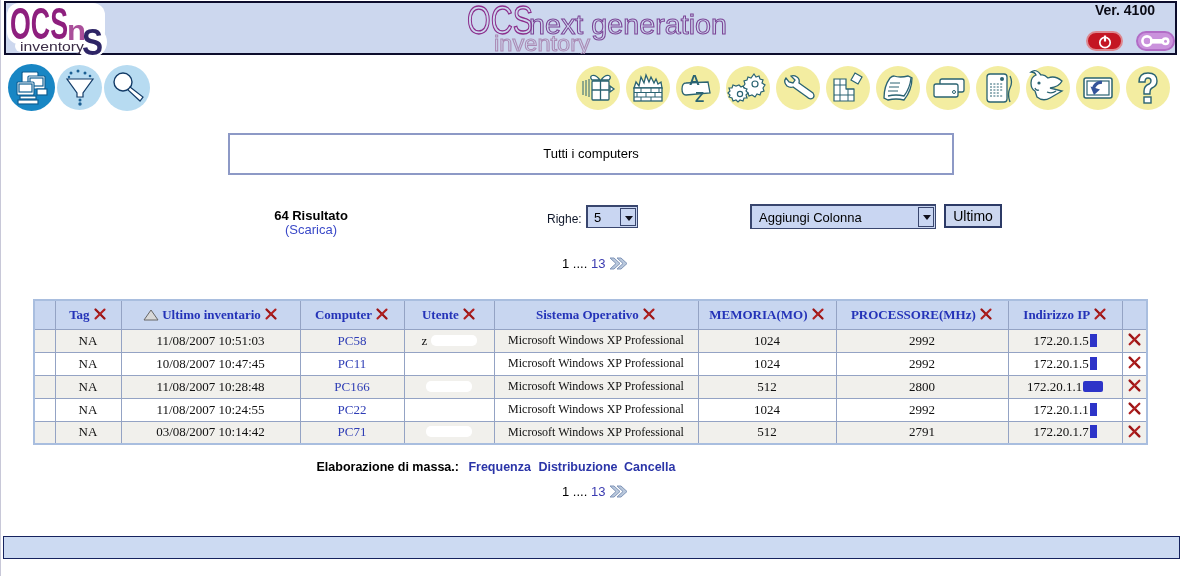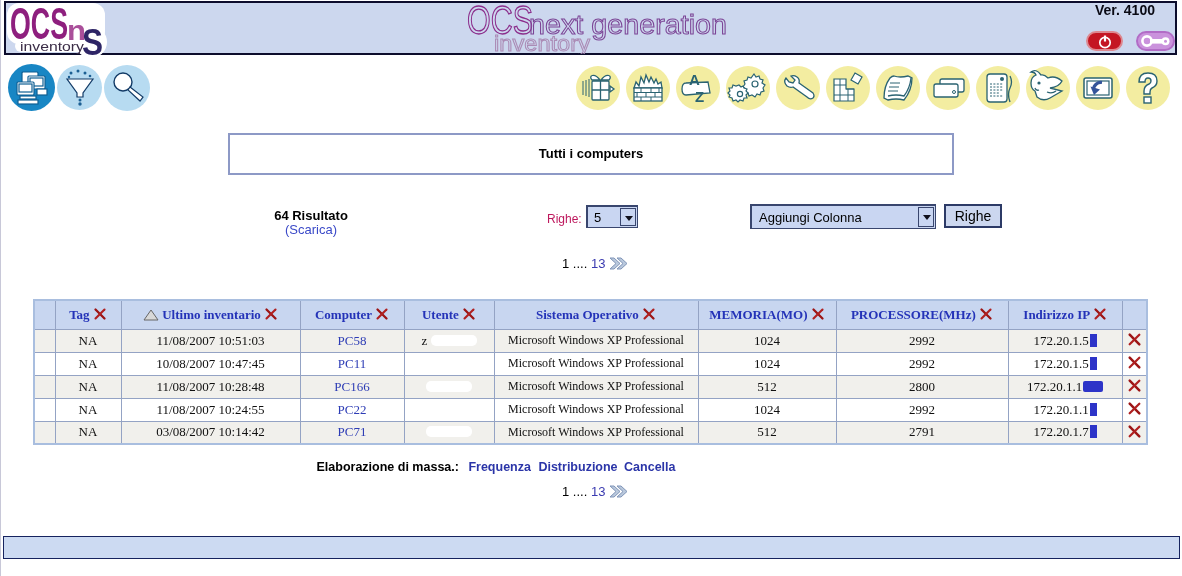--- a/index.html
+++ b/index.html
@@ -12,26 +12,26 @@
   background:#ccd7ee; border:2px solid #0c0c2c; }
 #verbox { position:absolute; left:1094px; top:2px; font-size:14px; font-weight:bold; color:#0a0a14; }
 .pill { position:absolute; top:31px; height:20px; width:37px; border-radius:10px; }
 #pwr { left:1085px; background:#c41623; border:2px solid #dd8890; }
 #key { left:1135px; width:39px; background:#ca92dc; border:2px solid #b26cc6; }
 
 .circ { position:absolute; border-radius:50%; }
 
 #titlebox { position:absolute; left:227px; top:133px; width:726px; height:42px;
   border:2px solid #8d99c6; background:#fff; text-align:center;
-  font-size:13px; font-weight:bold; color:#000; line-height:38px; }
+  font-size:13px; font-weight:normal; color:#000; line-height:38px; }
 
 #results { position:absolute; left:230px; top:209px; width:160px; text-align:center;
   font-size:13px; font-weight:bold; color:#000; line-height:14px; }
 #results .sc { font-weight:normal; color:#3a49c8; }
-#righelbl { position:absolute; left:546px; top:212px; font-size:12px; color:#be185d; }
+#righelbl { position:absolute; left:546px; top:212px; font-size:12px; color:#0f172a; }
 .fakesel { position:absolute; background:#c9d6f2; border:1px solid #39466e;
   border-top:2px solid #39466e; border-left:2px solid #39466e; font-size:13px; color:#000; }
 .fakesel .arr { position:absolute; right:1px; top:1px; bottom:1px; width:16px;
   background:#c9d6f2; border:1px solid #39466e; }
 .fakesel .arr:after { content:""; position:absolute; left:4px; top:7px;
   border-left:4px solid transparent; border-right:4px solid transparent;
   border-top:5px solid #10101c; }
 #sel5 { left:585px; top:205px; width:52px; height:23px; padding:3px 0 0 6px; }
 #seladd { left:749px; top:204px; width:186px; height:25px; padding:4px 0 0 7px; }
 #reset { position:absolute; left:943px; top:204px; width:58px; height:24px;
@@ -236,21 +236,21 @@
       <path d="M13 16 q0 -9 9 -9 q9 0 9 8 q0 5 -5 7 q-2 1 -2 4 l0 2 l-6 0 l0 -3 q0 -5 5 -7 q2 -1 2 -3 q0 -3 -3 -3 q-3 0 -3 4 z"></path>
       <rect x="18" y="31" width="7" height="6"></rect>
     </g>
   </svg>
 
   <div id="titlebox">Tutti i computers</div>
   <div id="results">64 Risultato<br><span class="sc">(Scarica)</span></div>
   <div id="righelbl">Righe:</div>
   <div id="sel5" class="fakesel">5<span class="arr"></span></div>
   <div id="seladd" class="fakesel">Aggiungi Colonna<span class="arr"></span></div>
-  <div id="reset">Righe</div>
+  <div id="reset">Ultimo</div>
 
   <div id="pag1" class="pag">1 .... <span class="lnk">13</span>
     <svg width="19" height="13" viewBox="0 0 19 13" style="display:inline-block;vertical-align:-2px;">
       <path d="M1 1 L7 6.5 L1 12 L5 12 L11 6.5 L5 1 Z" fill="#b9c8dc" stroke="#8095b8"></path>
       <path d="M8 1 L14 6.5 L8 12 L12 12 L18 6.5 L12 1 Z" fill="#b9c8dc" stroke="#8095b8"></path>
     </svg>
   </div>
 
   <table id="grid">
     <colgroup>

